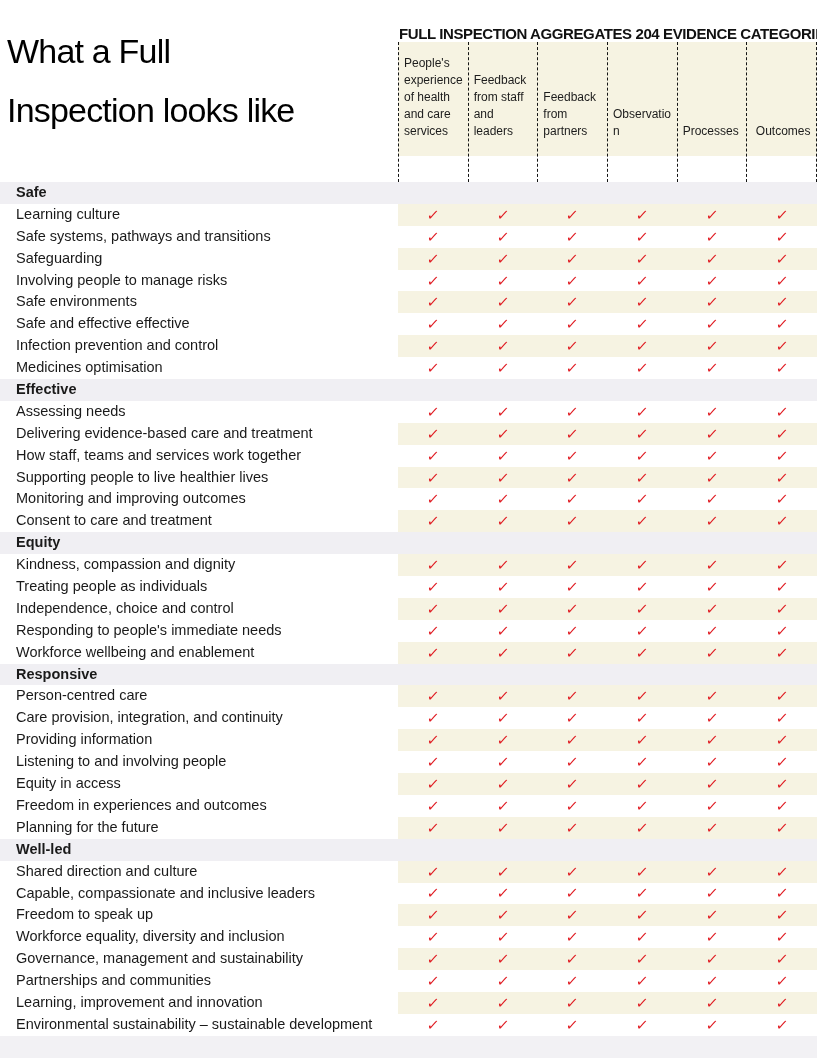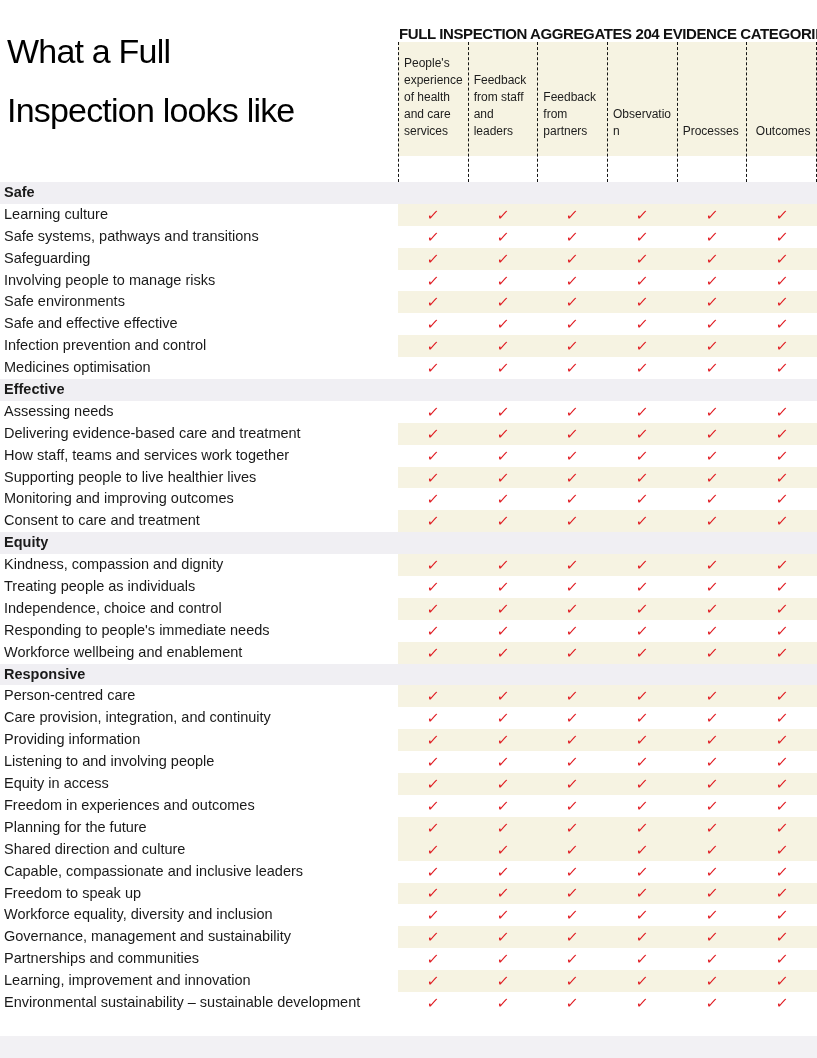--- a/index.html
+++ b/index.html
@@ -28,21 +28,21 @@
     flex:1 1 0; box-sizing:border-box;
     border-left:1px dashed #141414;
     display:flex; flex-direction:column; justify-content:flex-end;
     padding:0 2px 42px 5px;
     font-size:12px; line-height:17px; white-space:pre-line; color:#1c1c1c;
   }
   .col-header:last-child { border-right:1px dashed #141414;text-align:center; }
   .matrix { position:absolute; left:0; top:182px; width:817px; }
   .row { display:flex; height:21.9px; }
   .row .label {
-    width:398px; box-sizing:border-box; padding-left:4px;
+    width:398px; box-sizing:border-box; padding-left:16px;
     font-size:14.5px; line-height:21.9px; white-space:nowrap; overflow:hidden;
   }
   .section-row { background:var(--band); }
   .section-row .label { font-weight:700; }
   .cells { width:419px; display:flex; }
   .data-row .cells.alt { background:var(--cream); }
   .cell { flex:1 1 0; display:flex; align-items:center; justify-content:center; }
   .check {
     font-family:"DejaVu Sans", sans-serif;
     font-style:italic; font-weight:700; font-size:14.5px;
@@ -687,20 +687,23 @@
             <span class="check">✓</span>
           </div>
           <div class="cell">
             <span class="check">✓</span>
           </div>
           <div class="cell">
             <span class="check">✓</span>
           </div>
         </div>
       </div>
+      <div class="row section-row">
+        <div class="label">Well-led</div>
+      </div>
       <div class="row data-row">
         <div class="label">Shared direction and culture</div>
         <div class="cells alt">
           <div class="cell">
             <span class="check">✓</span>
           </div>
           <div class="cell">
             <span class="check">✓</span>
           </div>
           <div class="cell">

